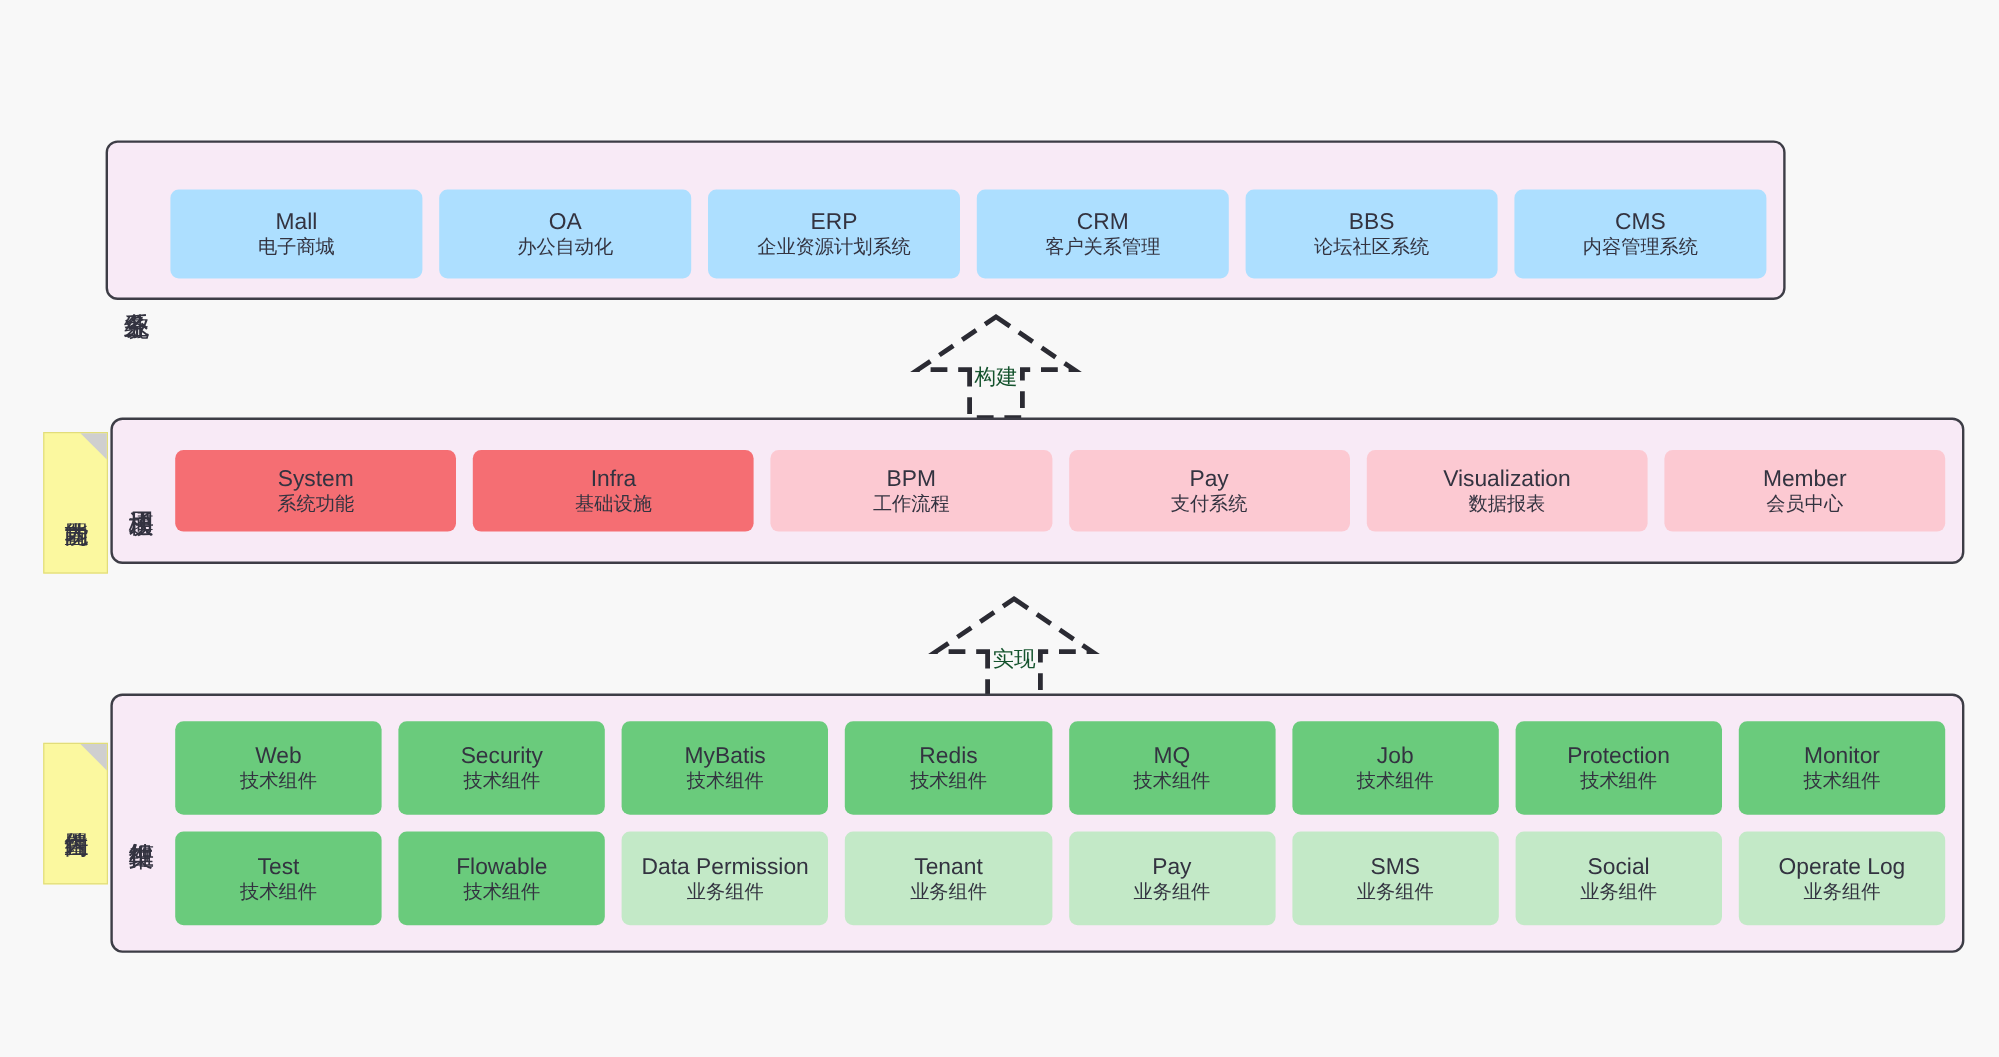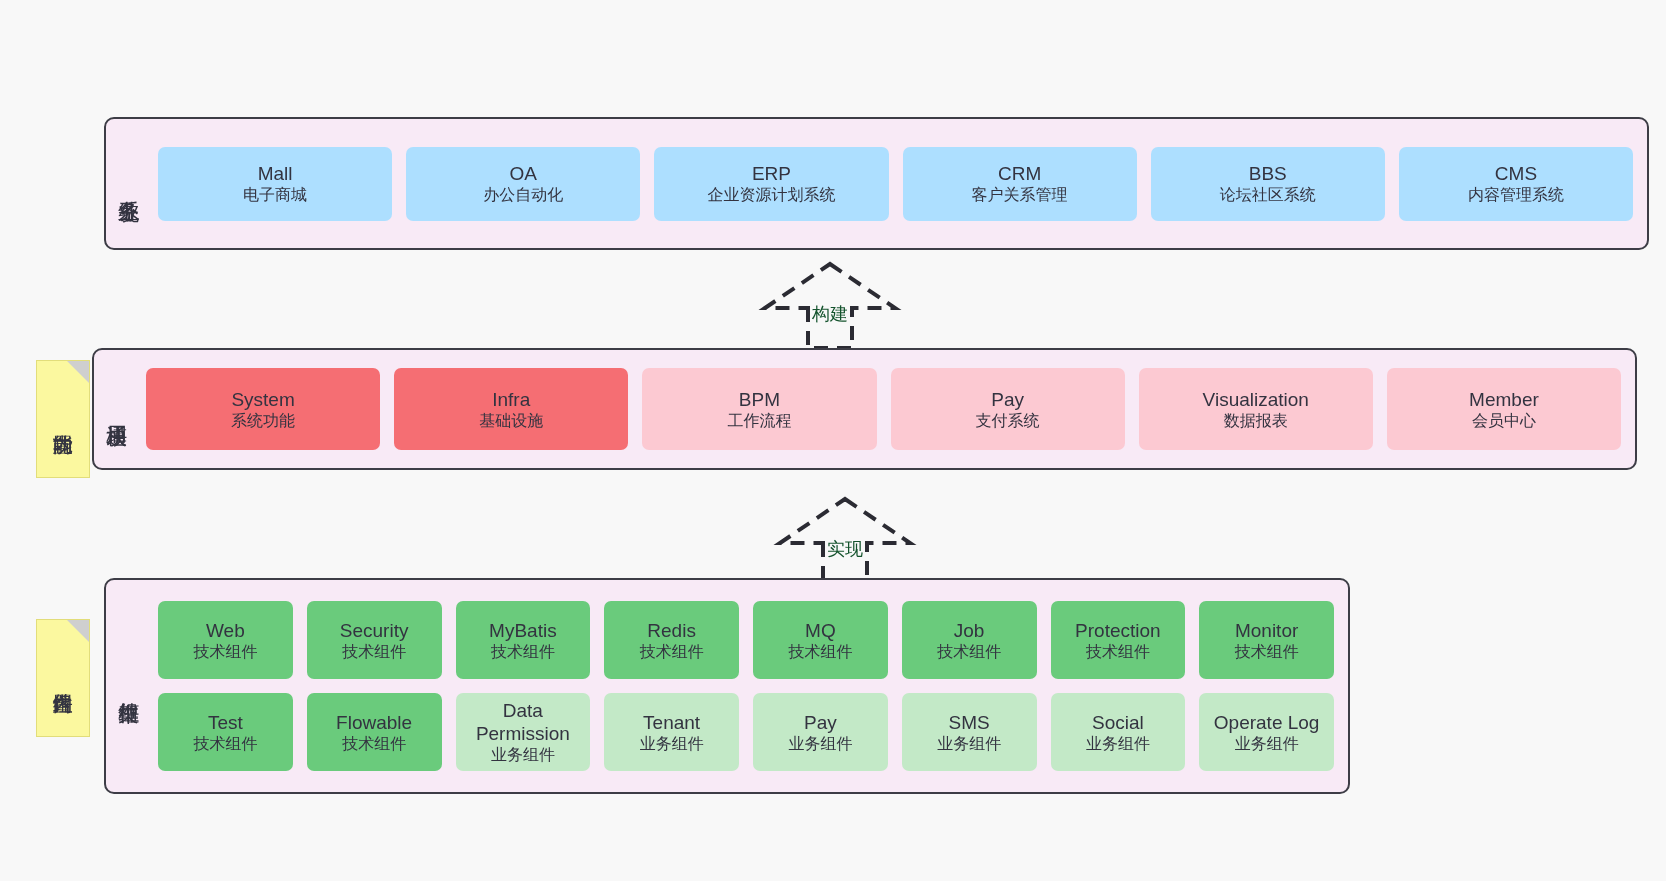--- a/index.html
+++ b/index.html
@@ -71,21 +71,21 @@
   .card .t1 { font-size: 19px; }
   .card .t2 { font-size: 16px; }
   .card.blue  { background: #addfff; }
   .card.red   { background: #f56e73; }
   .card.pink  { background: #fcc9d2; }
   .card.green { background: #6acb7c; }
   .card.lgreen{ background: #c3e9c7; }
 
   
   .layer-1 .card { height: 74px; }
-  .layer-2 .card { height: 82px; }
+  .layer-2 .card { height: 68px; }
   .layer-3 .card { height: 78px; }
 
   
   .note {
     position: absolute;
     width: 54px;
     background: #fbf89f;
     border: 1px solid #e2dd7a;
     z-index: 1;
     display: flex;
@@ -124,21 +124,21 @@
     background: #f8f8f8;
     padding: 0 2px;
     white-space: nowrap;
   }
 </style>
 </head>
 <body>
 
 <div id="canvas">
 
-  <div class="layer layer-1" style="left:104px; top:117px; width:1545px; height:133px;">
+  <div class="layer layer-1" style="left:88px; top:117px; width:1400px; height:133px;align-items:flex-end;">
     <div class="layer-title">业务系统</div>
     <div class="layer-body">
       <div class="row">
         <div class="card blue">
           <span class="t1">Mall</span>
           <span class="t2">电子商城</span>
         </div>
         <div class="card blue">
           <span class="t1">OA</span>
           <span class="t2">办公自动化</span>
@@ -214,21 +214,21 @@
       <path d="M 53 50 L 53 90 L 97 90 L 97 50" fill="none" stroke="#2b2b33" stroke-width="4" stroke-dasharray="14 9" stroke-linecap="butt"></path>
     </svg>
     <span class="arrow-label">实现</span>
   </div>
 
   <div class="note" style="left:36px; top:619px; height:118px;">
     <span class="fold"></span>
     <span>内置组件</span>
   </div>
 
-  <div class="layer layer-3" style="left:92px; top:578px; width:1246px; height:216px;margin-left:12px;">
+  <div class="layer layer-3" style="left:92px; top:578px; width:1545px; height:216px;">
     <div class="layer-title">框架组件</div>
     <div class="layer-body">
 
       <div class="row">
         <div class="card green">
           <span class="t1">Web</span>
           <span class="t2">技术组件</span>
         </div>
         <div class="card green">
           <span class="t1">Security</span>

